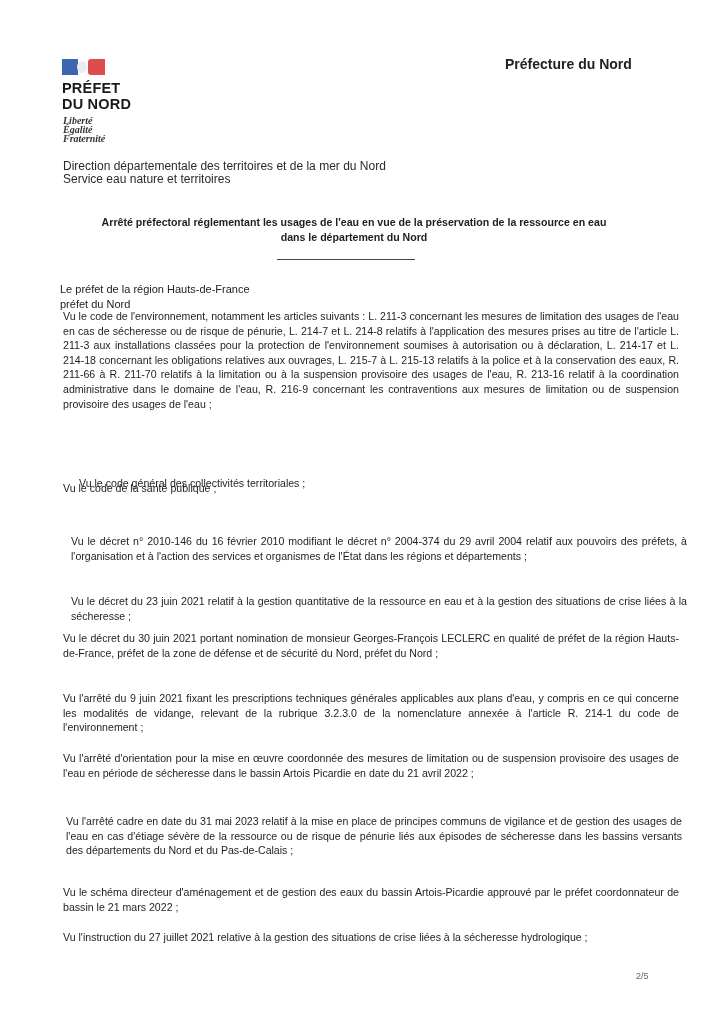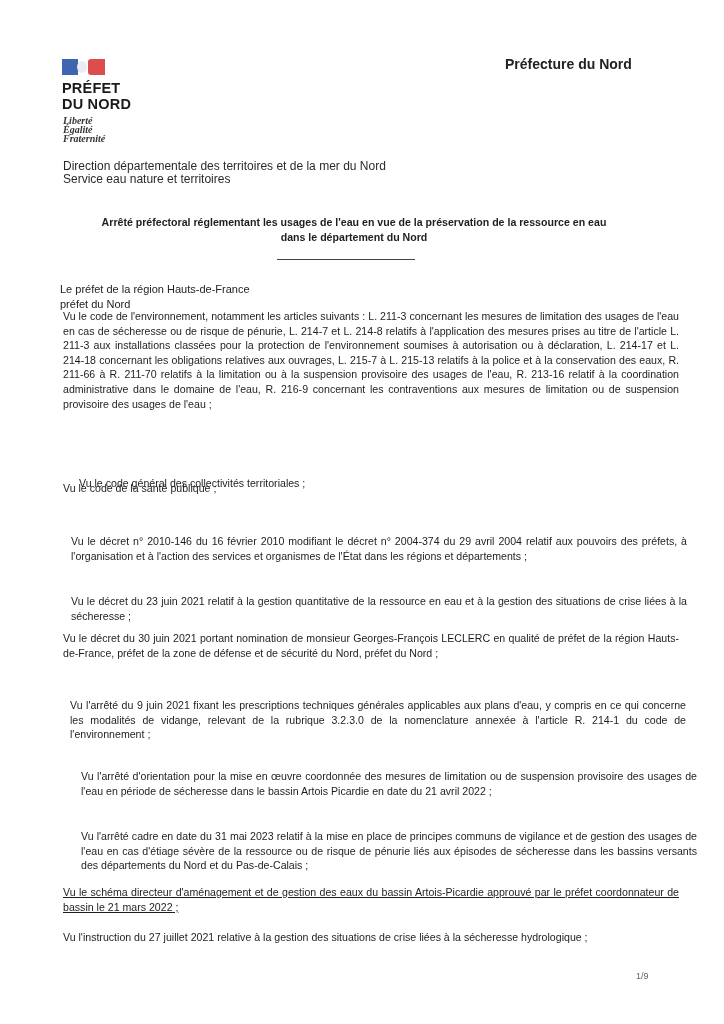--- a/index.html
+++ b/index.html
@@ -72,20 +72,20 @@
     <div>Le préfet de la région Hauts-de-France</div>
     <div>préfet du Nord</div>
   </div>
 
   <p class="body-text" style="top:309px; margin:0;">Vu le code de l'environnement, notamment les articles suivants : L. 211-3 concernant les mesures de limitation des usages de l'eau en cas de sécheresse ou de risque de pénurie, L. 214-7 et L. 214-8 relatifs à l'application des mesures prises au titre de l'article L. 211-3 aux installations classées pour la protection de l'environnement soumises à autorisation ou à déclaration, L. 214-17 et L. 214-18 concernant les obligations relatives aux ouvrages, L. 215-7 à L. 215-13 relatifs à la police et à la conservation des eaux, R. 211-66 à R. 211-70 relatifs à la limitation ou à la suspension provisoire des usages de l'eau, R. 213-16 relatif à la coordination administrative dans le domaine de l'eau, R. 216-9 concernant les contraventions aux mesures de limitation ou de suspension provisoire des usages de l'eau ;</p>
   <p class="body-text" style="top:460px; margin:16px;">Vu le code général des collectivités territoriales ;</p>
   <p class="body-text" style="top:481px; margin:0;">Vu le code de la santé publique ;</p>
   <p class="body-text" style="top:526px; margin:8px;">Vu le décret n° 2010-146 du 16 février 2010 modifiant le décret n° 2004-374 du 29 avril 2004 relatif aux pouvoirs des préfets, à l'organisation et à l'action des services et organismes de l'État dans les régions et départements ;</p>
   <p class="body-text" style="top:586px; margin:8px;">Vu le décret du 23 juin 2021 relatif à la gestion quantitative de la ressource en eau et à la gestion des situations de crise liées à la sécheresse ;</p>
   <p class="body-text" style="top:631px; margin:0;">Vu le décret du 30 juin 2021 portant nomination de monsieur Georges-François LECLERC en qualité de préfet de la région Hauts-de-France, préfet de la zone de défense et de sécurité du Nord, préfet du Nord ;</p>
-  <p class="body-text" style="top:691px; margin:7px;">Vu l'arrêté du 9 juin 2021 fixant les prescriptions techniques générales applicables aux plans d'eau, y compris en ce qui concerne les modalités de vidange, relevant de la rubrique 3.2.3.0 de la nomenclature annexée à l'article R. 214-1 du code de l'environnement ;</p>
-  <p class="body-text" style="top:751px; margin:18px;">Vu l'arrêté d'orientation pour la mise en œuvre coordonnée des mesures de limitation ou de suspension provisoire des usages de l'eau en période de sécheresse dans le bassin Artois Picardie en date du 21 avril 2022 ;</p>
-  <p class="body-text" style="top:811px; margin:18px;">Vu l'arrêté cadre en date du 31 mai 2023 relatif à la mise en place de principes communs de vigilance et de gestion des usages de l'eau en cas d'étiage sévère de la ressource ou de risque de pénurie liés aux épisodes de sécheresse dans les bassins versants des départements du Nord et du Pas-de-Calais ;</p>
-  <p class="body-text" style="top:885px; margin:0;text-decoration:underline;">Vu le schéma directeur d'aménagement et de gestion des eaux du bassin Artois-Picardie approuvé par le préfet coordonnateur de bassin le 21 mars 2022 ;</p>
+  <p class="body-text" style="top:691px; margin:0;">Vu l'arrêté du 9 juin 2021 fixant les prescriptions techniques générales applicables aux plans d'eau, y compris en ce qui concerne les modalités de vidange, relevant de la rubrique 3.2.3.0 de la nomenclature annexée à l'article R. 214-1 du code de l'environnement ;</p>
+  <p class="body-text" style="top:751px; margin:0;">Vu l'arrêté d'orientation pour la mise en œuvre coordonnée des mesures de limitation ou de suspension provisoire des usages de l'eau en période de sécheresse dans le bassin Artois Picardie en date du 21 avril 2022 ;</p>
+  <p class="body-text" style="top:811px; margin:3px;">Vu l'arrêté cadre en date du 31 mai 2023 relatif à la mise en place de principes communs de vigilance et de gestion des usages de l'eau en cas d'étiage sévère de la ressource ou de risque de pénurie liés aux épisodes de sécheresse dans les bassins versants des départements du Nord et du Pas-de-Calais ;</p>
+  <p class="body-text" style="top:885px; margin:0;">Vu le schéma directeur d'aménagement et de gestion des eaux du bassin Artois-Picardie approuvé par le préfet coordonnateur de bassin le 21 mars 2022 ;</p>
   <p class="body-text" style="top:930px; margin:0;">Vu l'instruction du 27 juillet 2021 relative à la gestion des situations de crise liées à la sécheresse hydrologique ;</p>
 
-  <div class="page-number">1/9</div>
+  <div class="page-number">2/5</div>
 </div>
 
 </body></html>

